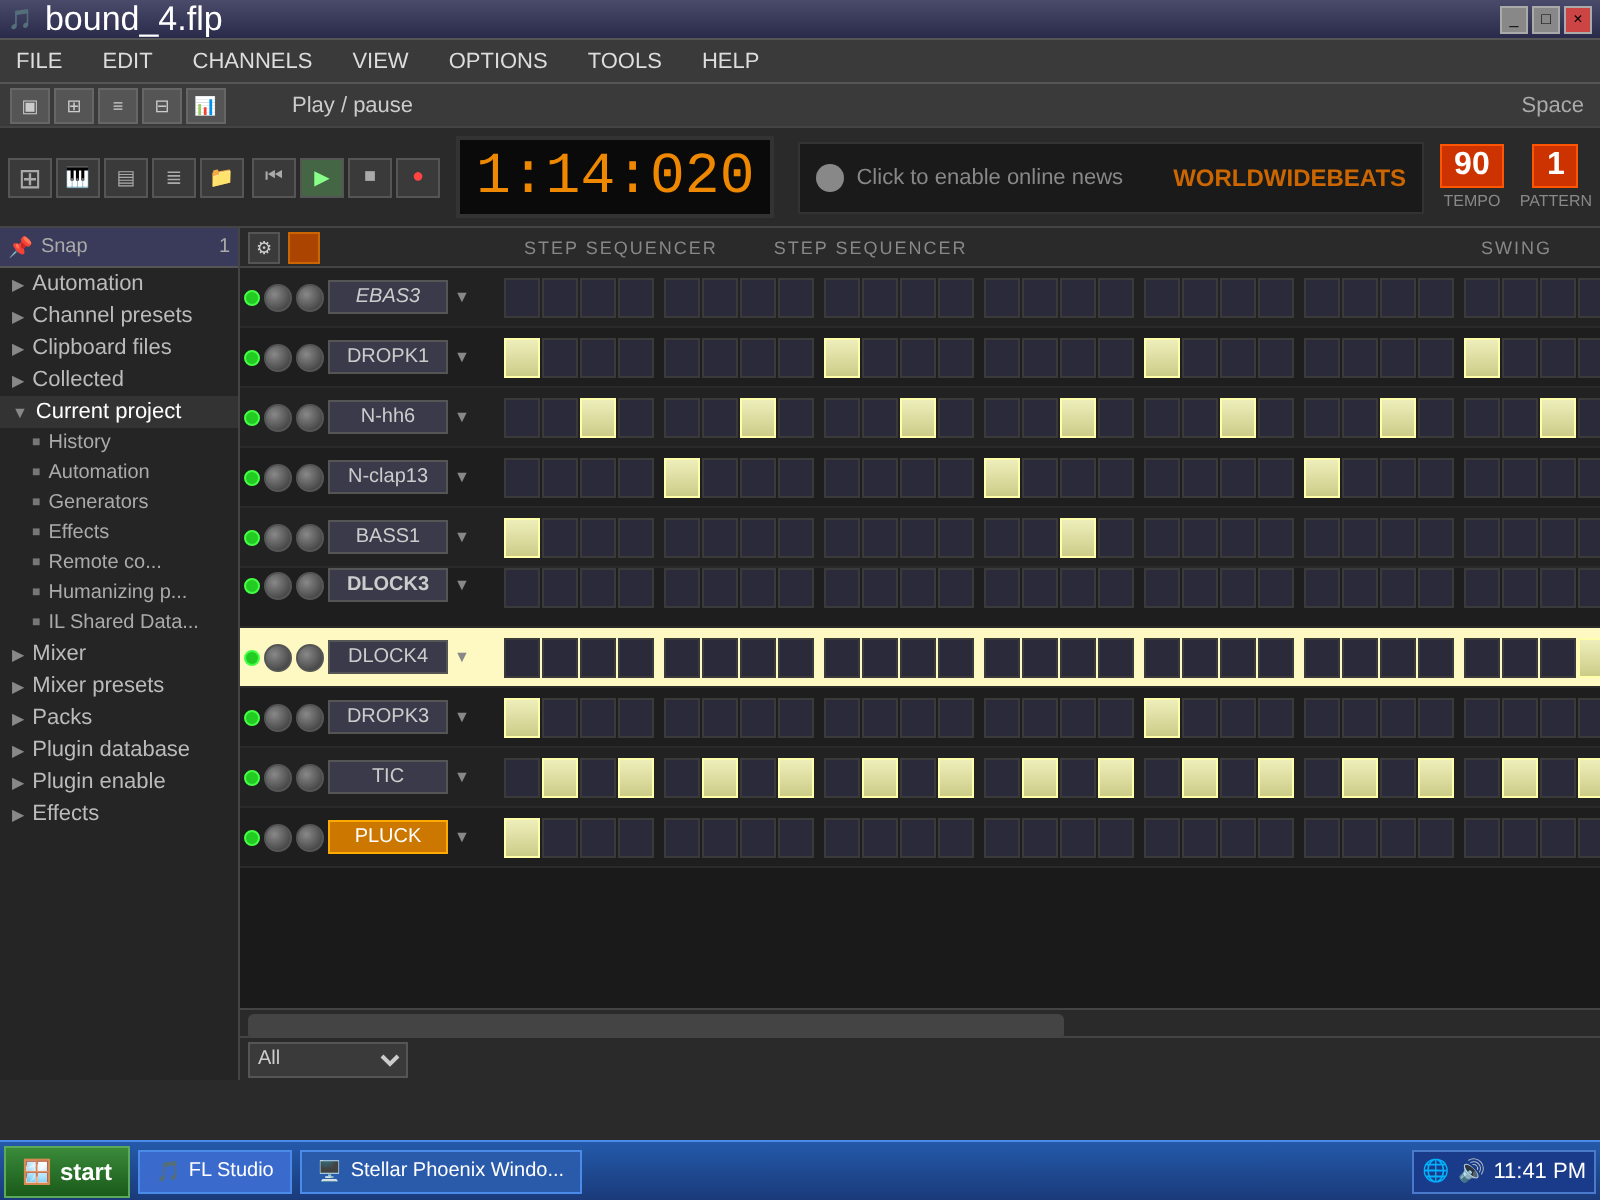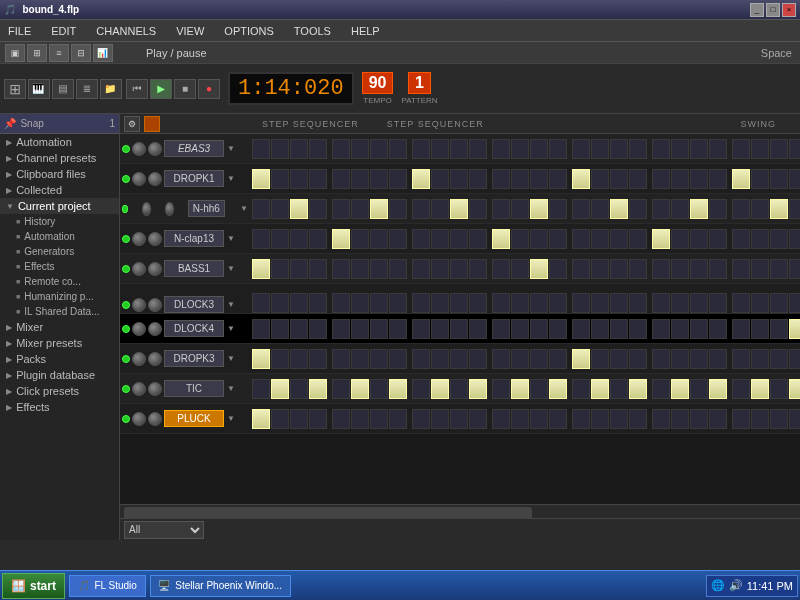--- a/index.html
+++ b/index.html
@@ -17,22 +17,22 @@
     #title-bar {
       background: linear-gradient(to bottom, #4a4a6a, #2a2a4a);
       height: 20px;
       display: flex;
       align-items: center;
       padding: 0 4px;
       border-bottom: 1px solid #555;
     }
     #title-bar .title-text {
       color: #fff;
-      font-size: 10px;
-      font-weight: bold;
+      font-size: 17px;
+      font-weight: normal;
       flex: 1;
     }
     #title-bar .win-controls {
       display: flex;
       gap: 2px;
     }
     #title-bar .win-btn {
       width: 14px;
       height: 14px;
       background: #888;
@@ -438,22 +438,27 @@
     <div class="icon-btn">▤</div>
     <div class="icon-btn">≣</div>
     <div class="icon-btn">📁</div>
   </div>
   <div style="display:flex;gap:2px;">
     <div class="icon-btn">⏮</div>
     <div class="icon-btn" style="background:#446644;color:#8f8;">▶</div>
     <div class="icon-btn">■</div>
     <div class="icon-btn" style="color:#f44;">●</div>
   </div>
-  <div id="time-display" style="background:#0a0a0a;border:2px solid #333;color:#ee8800;font-size:22px;font-family:'Courier New',monospace;padding:2px 8px;margin:0 4px;">
+  <div id="time-display" style="background:#0a0a0a;border:2px solid #333;color:#ee8800;font-size:29px;font-family:'Courier New',monospace;padding:2px 8px;margin:0 4px;">
     <span>1:14:020</span>
+  </div>
+  <div id="news-bar" style="flex:1;background:#1a1a1a;border:1px solid #333;display:flex;align-items:center;padding:0 8px;height:36px;color:#888;font-size:11px;gap:6px;">
+    <span style="width:14px;height:14px;border-radius:50%;background:#888;display:inline-block;"></span>
+    <span>Click to enable online news</span>
+    <span style="margin-left:auto;color:#cc6600;font-weight:bold;font-size:12px;">WORLDWIDEBEATS</span>
   </div>
   <div style="display:flex;flex-direction:column;align-items:center;gap:2px;">
     <div style="background:#cc3300;color:#fff;font-size:16px;font-weight:bold;padding:1px 6px;border:1px solid #ff5500;">90</div>
     <div style="font-size:8px;color:#888;">TEMPO</div>
   </div>
   <div style="display:flex;flex-direction:column;align-items:center;gap:2px;margin-left:4px;">
     <div style="background:#cc3300;color:#fff;font-size:16px;font-weight:bold;padding:1px 6px;border:1px solid #ff5500;">1</div>
     <div style="font-size:8px;color:#888;">PATTERN</div>
   </div>
 </div>
@@ -510,21 +515,21 @@
     <div class="sidebar-item has-arrow">
       <span>Mixer presets</span>
     </div>
     <div class="sidebar-item has-arrow">
       <span>Packs</span>
     </div>
     <div class="sidebar-item has-arrow">
       <span>Plugin database</span>
     </div>
     <div class="sidebar-item has-arrow">
-      <span>Click presets</span>
+      <span>Plugin enable</span>
     </div>
     <div class="sidebar-item has-arrow">
       <span>Effects</span>
     </div>
   </div>
 
   <div id="step-seq-area" style="flex:1;background:#1e1e1e;display:flex;flex-direction:column;overflow:hidden;">
 
     <div id="step-seq-header" style="display:flex;align-items:center;background:#2a2a2a;height:20px;padding:0 4px;border-bottom:1px solid #444;gap:8px;">
       <div style="width:130px;display:flex;align-items:center;gap:4px;">
@@ -623,21 +628,21 @@
             <div class="step-btn"></div>
             <div style="width: 3px; flex-shrink: 0;"></div>
             <div class="step-btn lit"></div>
             <div class="step-btn"></div>
             <div class="step-btn"></div>
             <div class="step-btn"></div>
             <div style="width: 3px; flex-shrink: 0;"></div>
           </div>
         </div>
         <div class="instrument-row" style="display: flex; align-items: center; height: 30px; border-bottom: 1px solid rgb(42, 42, 42); background: rgb(34, 34, 34);">
-          <div class="inst-controls" style="display: flex; align-items: center; width: 130px; min-width: 130px; padding: 17px 2px; gap: 14px;">
+          <div class="inst-controls" style="display: flex; align-items: center; width: 130px; min-width: 130px; padding: 17px 2px; gap: 2px;">
             <div class="inst-led active"></div>
             <div class="inst-knob"></div>
             <div class="inst-knob"></div>
             <div class="inst-name-btn">N-hh6</div>
             <div class="inst-arrow">▼</div>
           </div>
           <div class="steps-container" style="display: flex; align-items: center; flex: 1 1 0%; gap: 1px; padding: 0px 2px; overflow: hidden;">
             <div class="step-btn"></div>
             <div class="step-btn"></div>
             <div class="step-btn lit"></div>
@@ -760,21 +765,21 @@
             <div class="step-btn"></div>
             <div class="step-btn"></div>
             <div style="width: 3px; flex-shrink: 0;"></div>
             <div class="step-btn"></div>
             <div class="step-btn"></div>
             <div class="step-btn"></div>
             <div class="step-btn"></div>
             <div style="width: 3px; flex-shrink: 0;"></div>
           </div>
         </div>
-        <div class="instrument-row" style="display: flex; align-items: flex-end; height: 30px; border-bottom: 1px solid rgb(42, 42, 42); background: rgb(30, 30, 30);">
+        <div class="instrument-row" style="display: flex; align-items: flex-start; height: 30px; border-bottom: 1px solid rgb(42, 42, 42); background: rgb(30, 30, 30); font-weight: bold;">
           <div class="inst-controls" style="display: flex; align-items: center; width: 130px; min-width: 130px; padding: 0px 2px; gap: 2px;">
             <div class="inst-led active"></div>
             <div class="inst-knob"></div>
             <div class="inst-knob"></div>
             <div class="inst-name-btn">DLOCK3</div>
             <div class="inst-arrow">▼</div>
           </div>
           <div class="steps-container" style="display: flex; align-items: center; flex: 1 1 0%; gap: 1px; padding: 0px 2px; overflow: hidden;">
             <div class="step-btn"></div>
             <div class="step-btn"></div>
@@ -806,21 +811,21 @@
             <div class="step-btn"></div>
             <div class="step-btn"></div>
             <div style="width: 3px; flex-shrink: 0;"></div>
             <div class="step-btn"></div>
             <div class="step-btn"></div>
             <div class="step-btn"></div>
             <div class="step-btn"></div>
             <div style="width: 3px; flex-shrink: 0;"></div>
           </div>
         </div>
-        <div class="instrument-row" style="display: flex; align-items: center; height: 30px; border-bottom: 1px solid rgb(42, 42, 42); background: #000000;">
+        <div class="instrument-row" style="display: flex; align-items: center; height: 30px; border-bottom: 1px solid rgb(42, 42, 42); background: #fef9c3;">
           <div class="inst-controls" style="display: flex; align-items: center; width: 130px; min-width: 130px; padding: 0px 2px; gap: 2px;">
             <div class="inst-led active"></div>
             <div class="inst-knob"></div>
             <div class="inst-knob"></div>
             <div class="inst-name-btn">DLOCK4</div>
             <div class="inst-arrow">▼</div>
           </div>
           <div class="steps-container" style="display: flex; align-items: center; flex: 1 1 0%; gap: 1px; padding: 0px 2px; overflow: hidden;">
             <div class="step-btn"></div>
             <div class="step-btn"></div>

